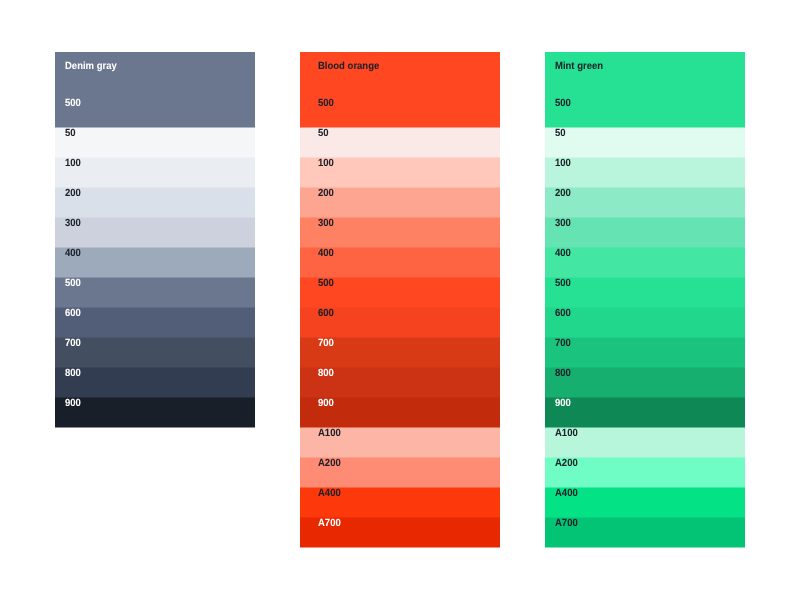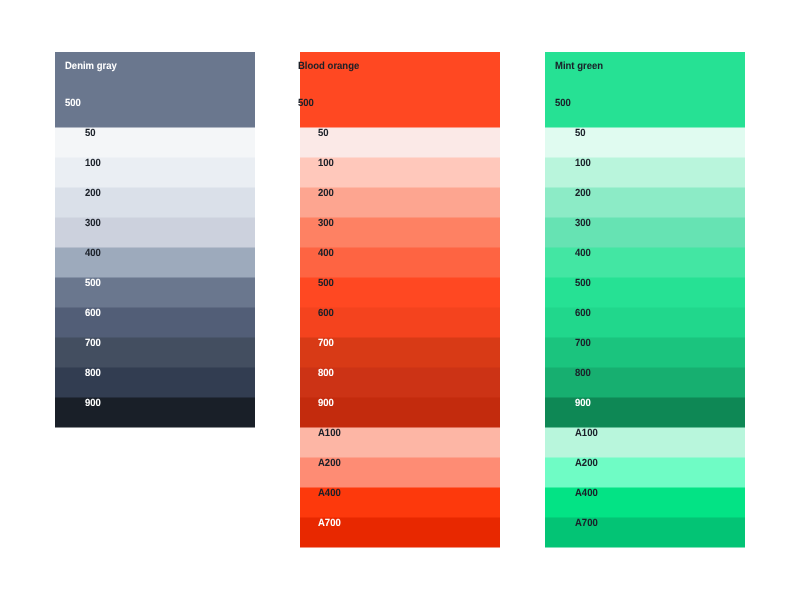--- a/index.html
+++ b/index.html
@@ -26,21 +26,21 @@
     top: 0;
     width: 800px;
     height: 600px;
   }
   .palette-card {
     position: absolute;
     top: 52px;
     width: 200px;
   }
   .palette-card.col-1 { left: 55px; }
-  .palette-card.col-2 { left: 288px; }
+  .palette-card.col-2 { left: 308px; }
   .palette-card.col-3 { left: 545px; text-align: center; }
 
   .palette-header {
     position: relative;
     height: 65px;
   }
   .palette-title,
   .palette-header-shade,
   .shade-label {
     position: absolute;
@@ -48,21 +48,21 @@
     font-size: 10.4px;
     font-weight: bold;
     line-height: 12px;
     white-space: nowrap;
     transform: scaleX(0.915);
     transform-origin: 0 50%;
     -webkit-text-stroke: 0.04px currentColor;
   }
   .palette-title { top: 9.4px; }
   .palette-header-shade { bottom: 7px; }
-  .shade-list { position: relative; margin-left: 20px; }
+  .shade-list { position: relative; }
   .shade-row {
     position: relative;
     height: 30px;
   }
   .shade-label { top: 11.3px; }
 </style>
 </head>
 <body>
 
 <div id="board">

